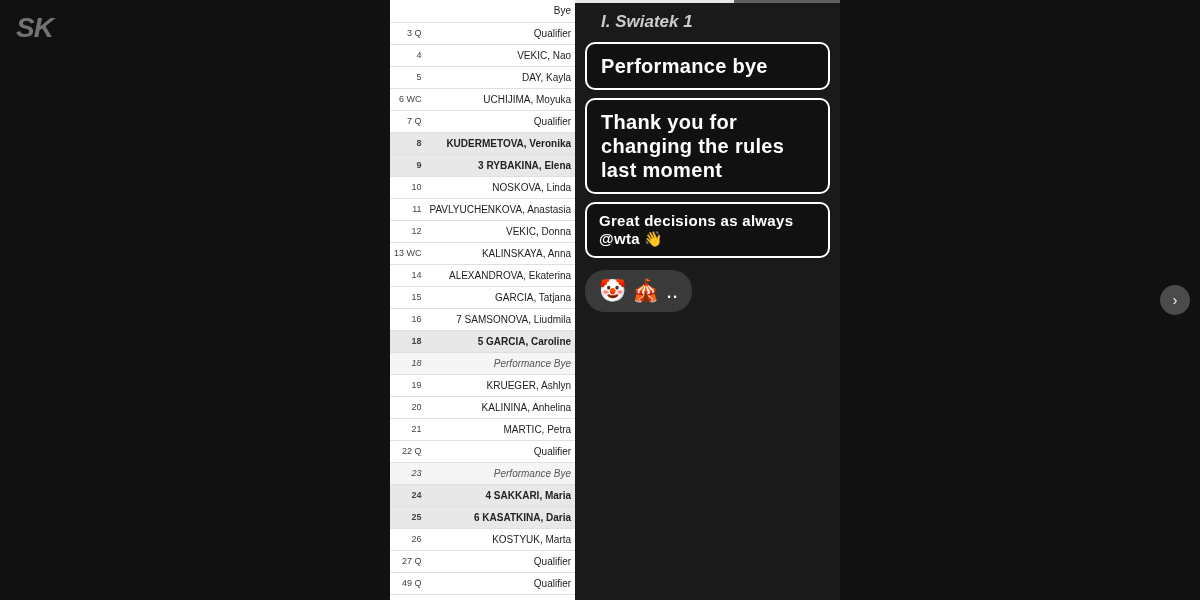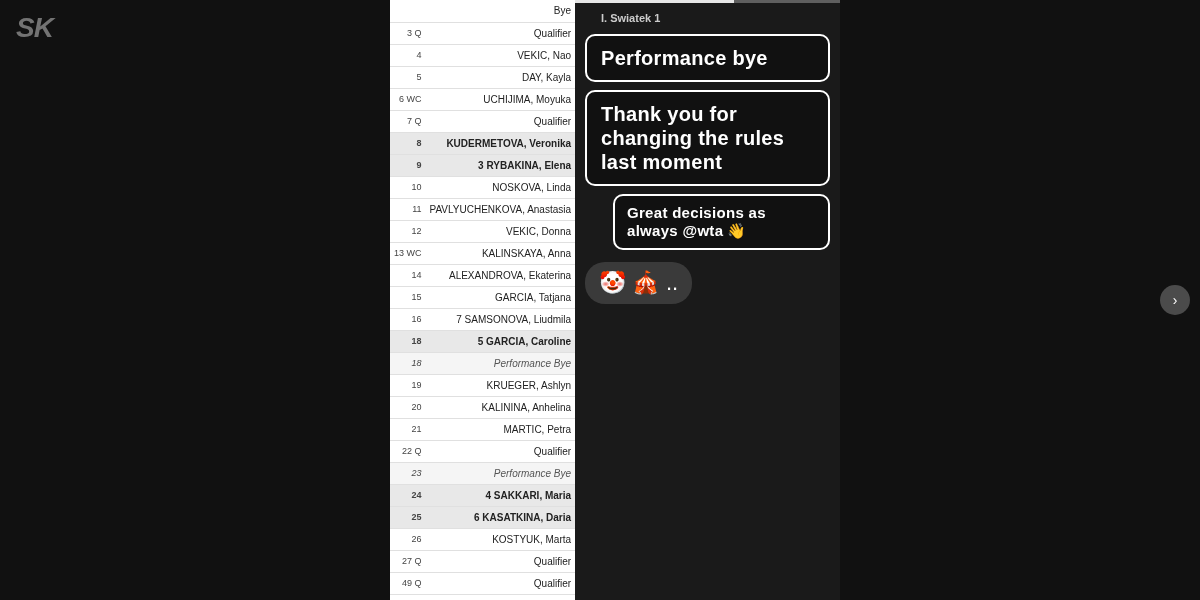--- a/index.html
+++ b/index.html
@@ -82,41 +82,41 @@
       background: #1a1a1a;
       display: flex;
       flex-direction: column;
       padding: 10px;
       gap: 8px;
     }
 
     
     .swiatek-label {
       color: #ccc;
-      font-size: 11px;
+      font-size: 17px;
       font-weight: bold;
       padding: 2px 16px;
+      font-style: italic;
     }
 
     .speech-bubble {
       background: #111;
       border: 2.5px solid #fff;
       border-radius: 10px;
       padding: 10px 14px;
       color: #fff;
       font-weight: 900;
       font-size: 20px;
       line-height: 1.2;
       letter-spacing: 0.3px;
     }
 
     .speech-bubble.small {
       font-size: 15px;
       padding: 8px 12px;
-      margin-left: 28px;
     }
 
     .match-result {
       color: #ccc;
       font-size: 11px;
       margin-top: 2px;
       padding-left: 4px;
     }
 
     .emoji-box {

